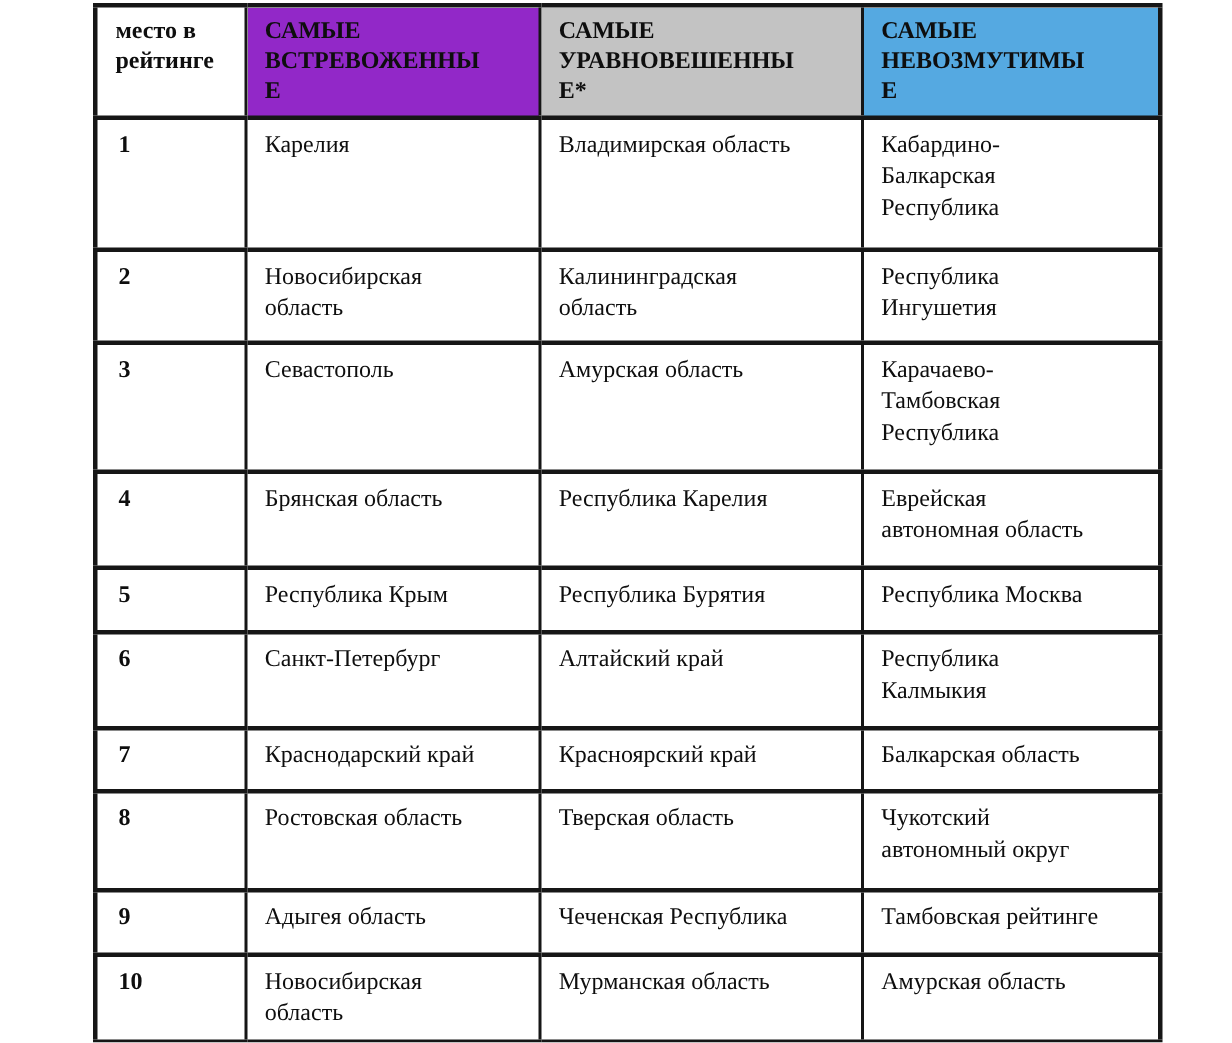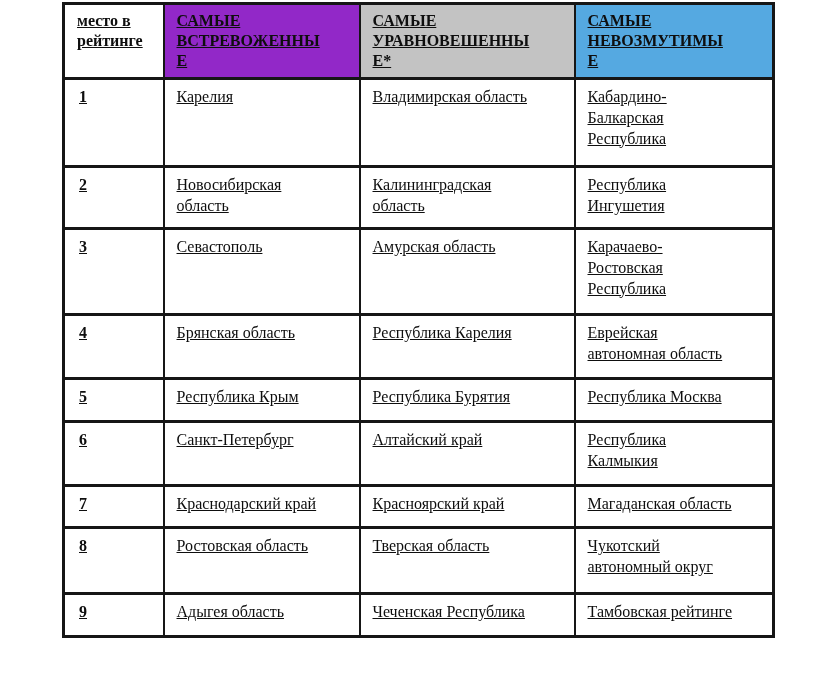--- a/index.html
+++ b/index.html
@@ -34,21 +34,20 @@
     border-right: 2px solid #161616;
     border-top: 3px solid #161616;
     border-bottom: 3px solid #161616;
     vertical-align: top;
     text-align: left;
     padding: 7px 8px 6px 12px;
     font-size: 16px;
     line-height: 1.3;
     white-space: pre-line;
     overflow: hidden;
-    text-decoration: underline;
   }
   thead tr { height: 70px; }
   thead th {
     font-weight: bold;
     line-height: 1.25;
     padding-top: 6px;
   }
   th.rank-header { background: #ffffff; }
   td.rank-cell {
     font-weight: bold;
@@ -107,21 +106,21 @@
         <td>Калининградская
 область</td>
         <td>Республика
 Ингушетия</td>
       </tr>
       <tr>
         <td class="rank-cell">3</td>
         <td>Севастополь</td>
         <td>Амурская область</td>
         <td>Карачаево-
-Ростовская
+Тамбовская
 Республика</td>
       </tr>
       <tr>
         <td class="rank-cell">4</td>
         <td>Брянская область</td>
         <td>Республика Карелия</td>
         <td>Еврейская
 автономная область</td>
       </tr>
       <tr>
@@ -134,30 +133,37 @@
         <td class="rank-cell">6</td>
         <td>Санкт-Петербург</td>
         <td>Алтайский край</td>
         <td>Республика
 Калмыкия</td>
       </tr>
       <tr>
         <td class="rank-cell">7</td>
         <td>Краснодарский край</td>
         <td>Красноярский край</td>
-        <td>Магаданская область</td>
+        <td>Балкарская область</td>
       </tr>
       <tr>
         <td class="rank-cell">8</td>
         <td>Ростовская область</td>
         <td>Тверская область</td>
         <td>Чукотский
 автономный округ</td>
       </tr>
       <tr>
         <td class="rank-cell">9</td>
         <td>Адыгея область</td>
         <td>Чеченская Республика</td>
         <td>Тамбовская рейтинге</td>
       </tr>
+      <tr>
+        <td class="rank-cell">10</td>
+        <td>Новосибирская
+область</td>
+        <td>Мурманская область</td>
+        <td>Амурская область</td>
+      </tr>
     </tbody>
   </table>
 </div>
 
 </body></html>

